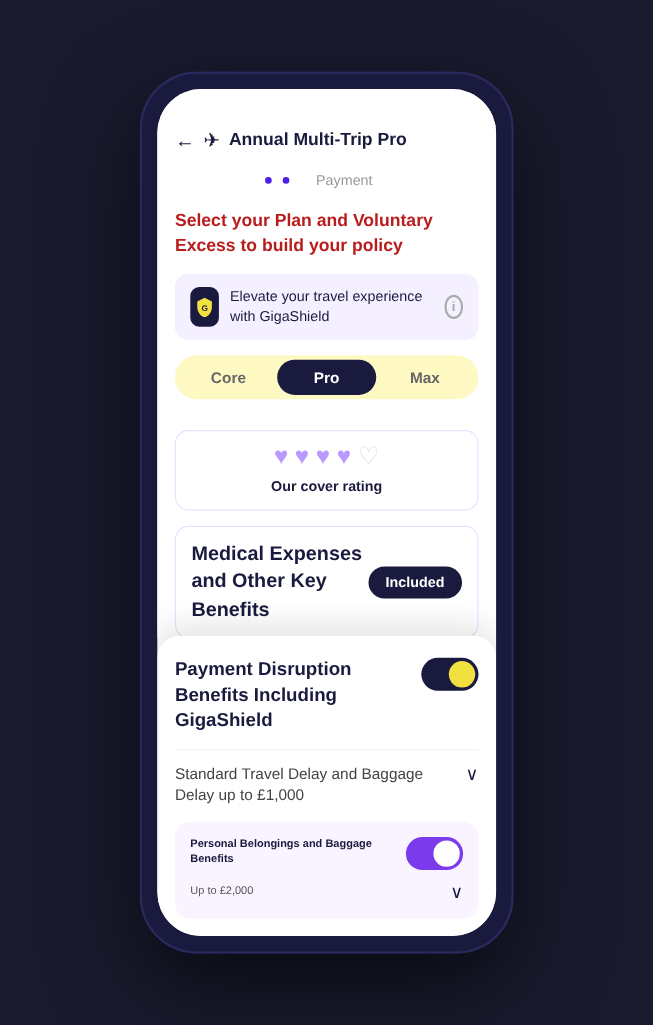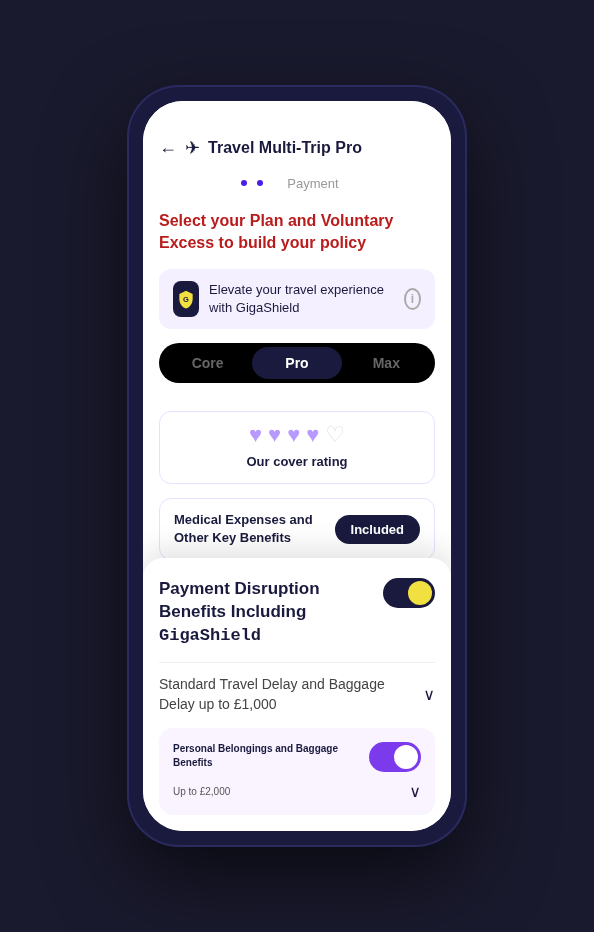--- a/index.html
+++ b/index.html
@@ -154,21 +154,21 @@
       align-items: center;
       justify-content: center;
       color: #aaa;
       font-size: 12px;
       font-weight: 700;
       cursor: pointer;
     }
 
     .plan-tabs {
       display: flex;
-      background: #000000;
+      background: #fef9c3;
       border-radius: 24px;
       padding: 4px;
       margin-bottom: 28px;
     }
 
     .plan-tab {
       flex: 1;
       text-align: center;
       padding: 8px 0;
       border-radius: 20px;
@@ -220,21 +220,21 @@
       align-items: center;
       justify-content: space-between;
       background: #ffffff;
       border: 1px solid #e8e0ff;
       border-radius: 12px;
       padding: 12px 14px;
       margin-bottom: 0;
     }
 
     .benefit-label {
-      font-size: 13px;
+      font-size: 18px;
       font-weight: 600;
       color: #1a1a3e;
       line-height: 1.4;
     }
 
     .included-badge {
       background: #1a1a3e;
       color: #ffffff;
       font-size: 13px;
       font-weight: 600;
@@ -263,21 +263,20 @@
 
     .panel-title {
       font-size: 17px;
       font-weight: 600;
       color: #1a1a3e;
       line-height: 1.35;
     }
 
     .panel-title strong {
       font-weight: 800;
-      font-family: Liberation Mono, monospace;
     }
 
     .toggle-on {
       width: 52px;
       height: 30px;
       background: #1a1a3e;
       border-radius: 15px;
       display: flex;
       align-items: center;
       padding: 3px;
@@ -308,21 +307,20 @@
 
     .toggle-knob-white {
       width: 24px;
       height: 24px;
       background: #ffffff;
       border-radius: 50%;
     }
 
     .sub-row {
       display: flex;
-      align-items: center;
       justify-content: space-between;
       border-top: 1px solid #f0f0f0;
       padding-top: 12px;
       margin-bottom: 14px;
     }
 
     .sub-text {
       font-size: 14px;
       color: #444;
       line-height: 1.4;
@@ -370,21 +368,21 @@
 <body>
 
 <div class="phone-outer">
   <div class="phone-inner">
 
     <div class="status-bar"></div>
 
     <div class="header">
       <span class="back-arrow">←</span>
       <span class="plane-icon">✈</span>
-      <span class="header-title">Travel Multi-Trip Pro</span>
+      <span class="header-title">Annual Multi-Trip Pro</span>
     </div>
 
     <div class="breadcrumb">
       <div class="breadcrumb-dot"></div>
       <div class="breadcrumb-dot"></div>
       <span class="breadcrumb-item inactive">Payment</span>
     </div>
 
     <div class="content-area">
       <p class="section-title">Select your Plan and Voluntary Excess to build your policy</p>

